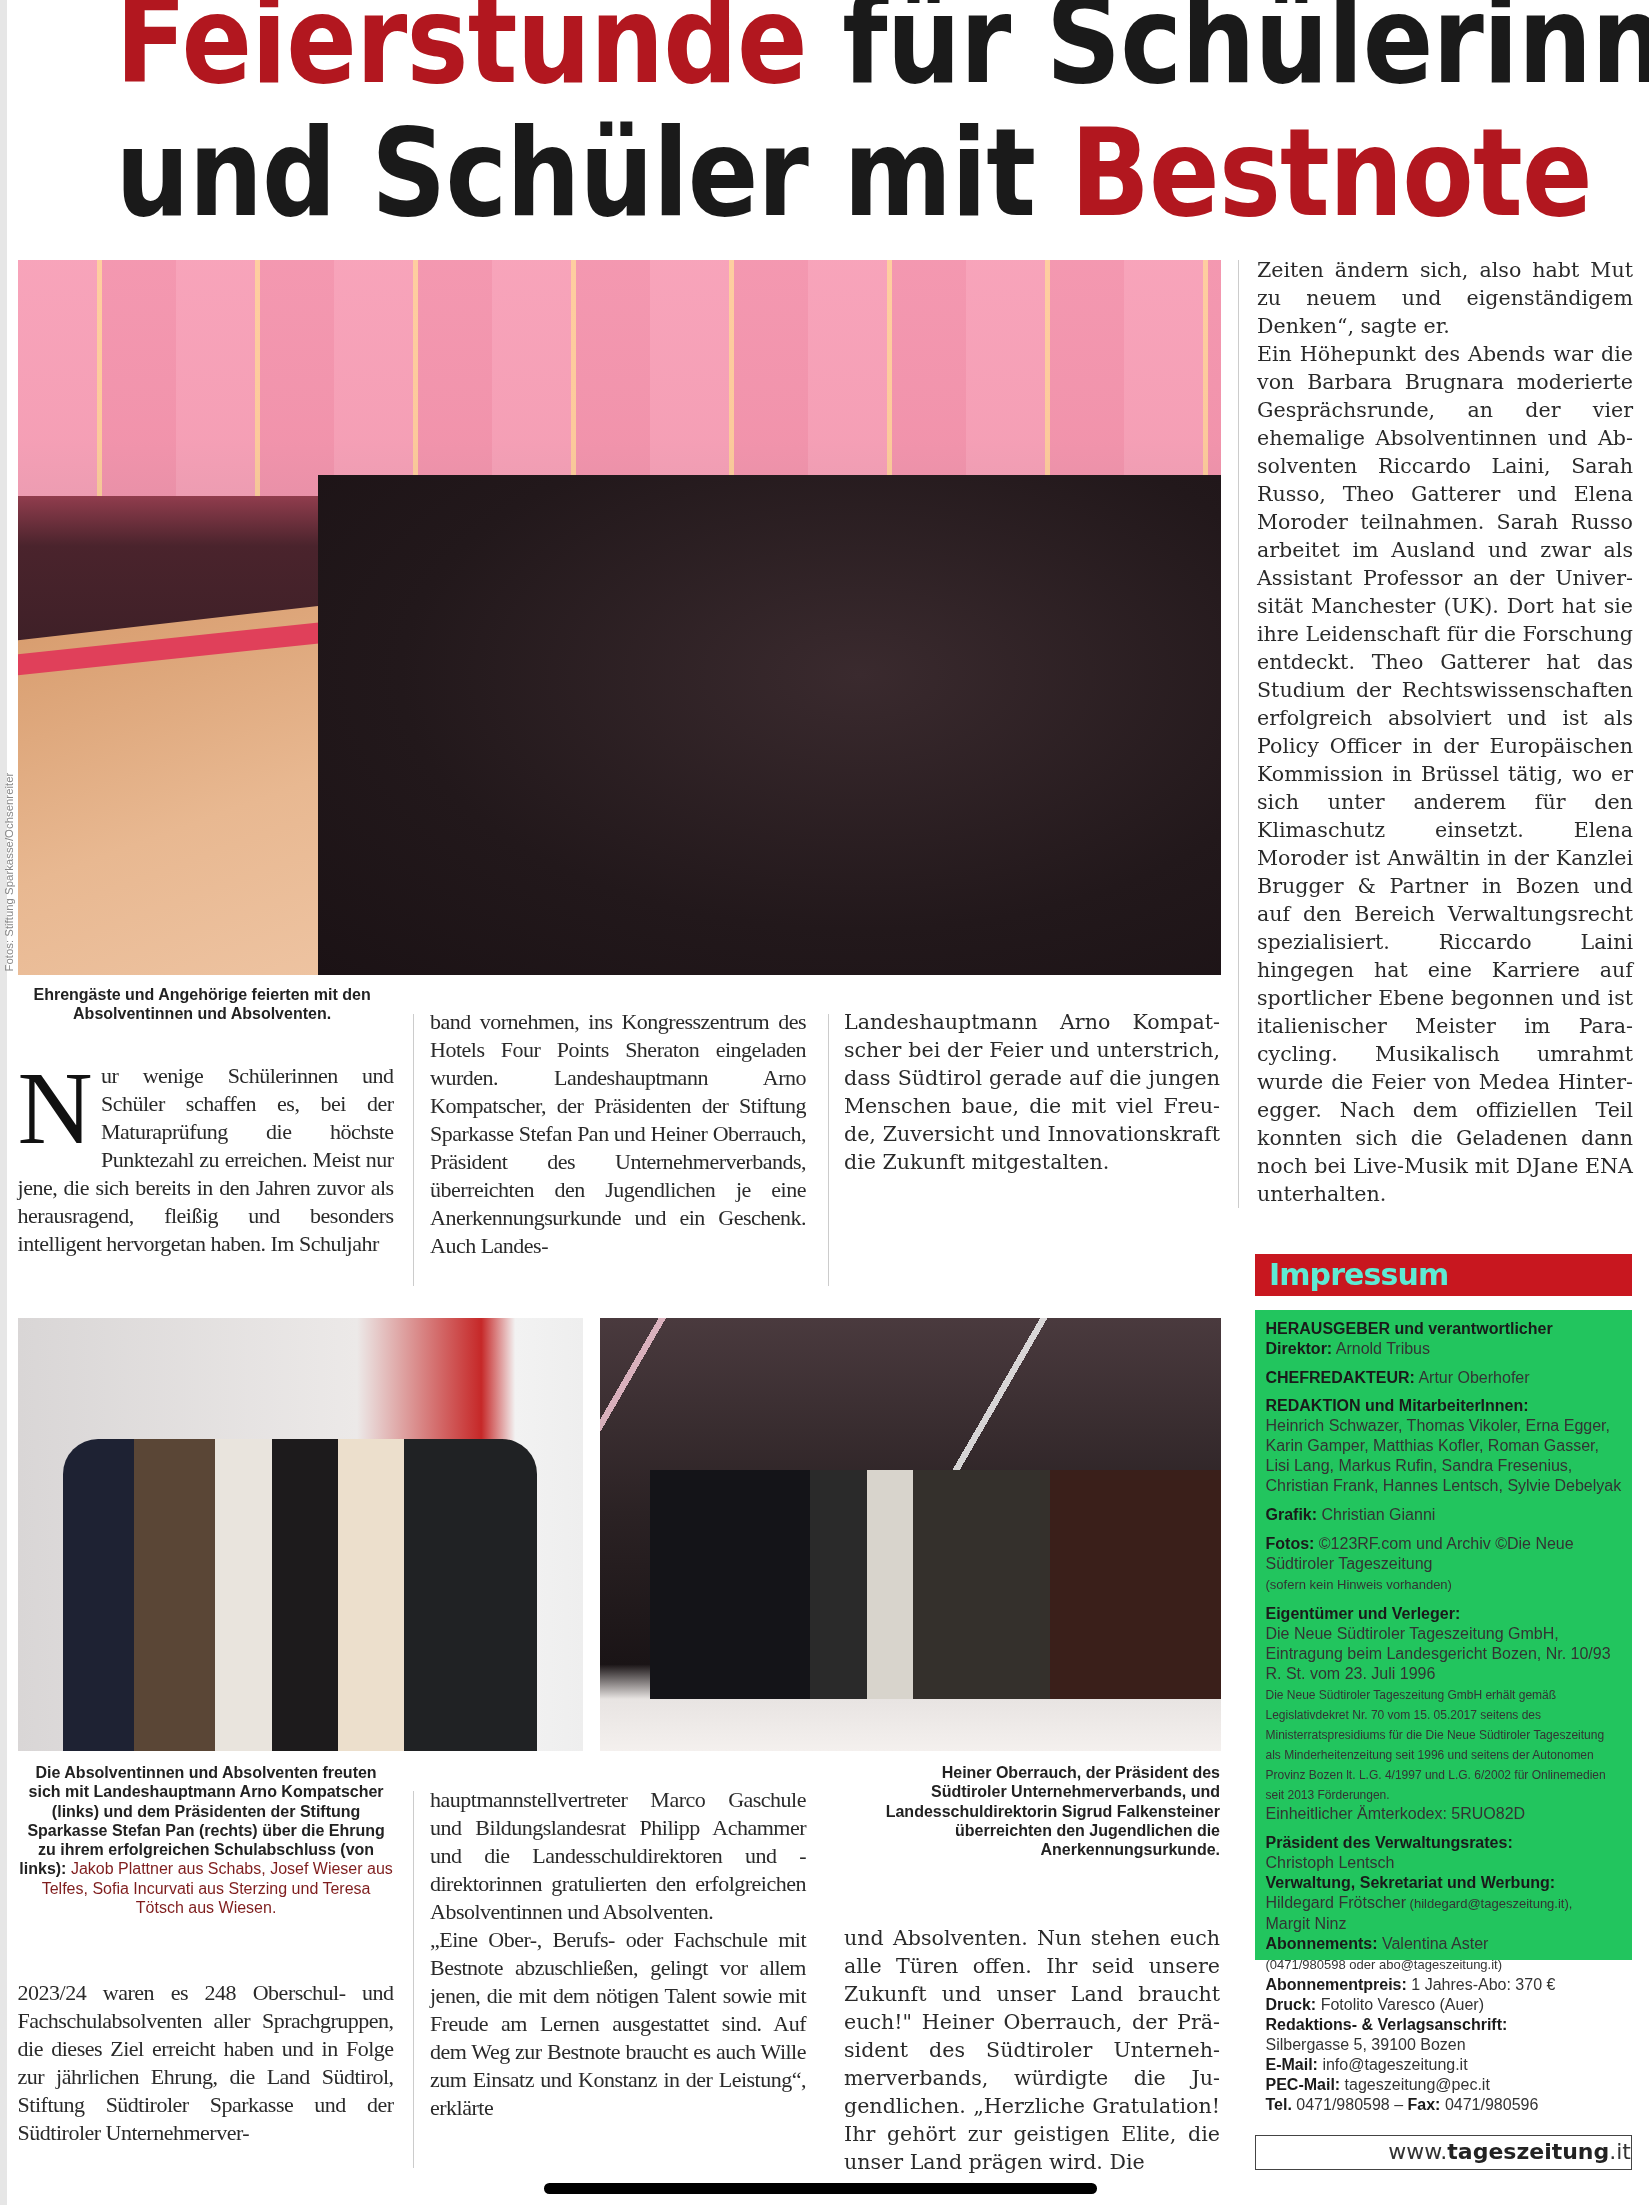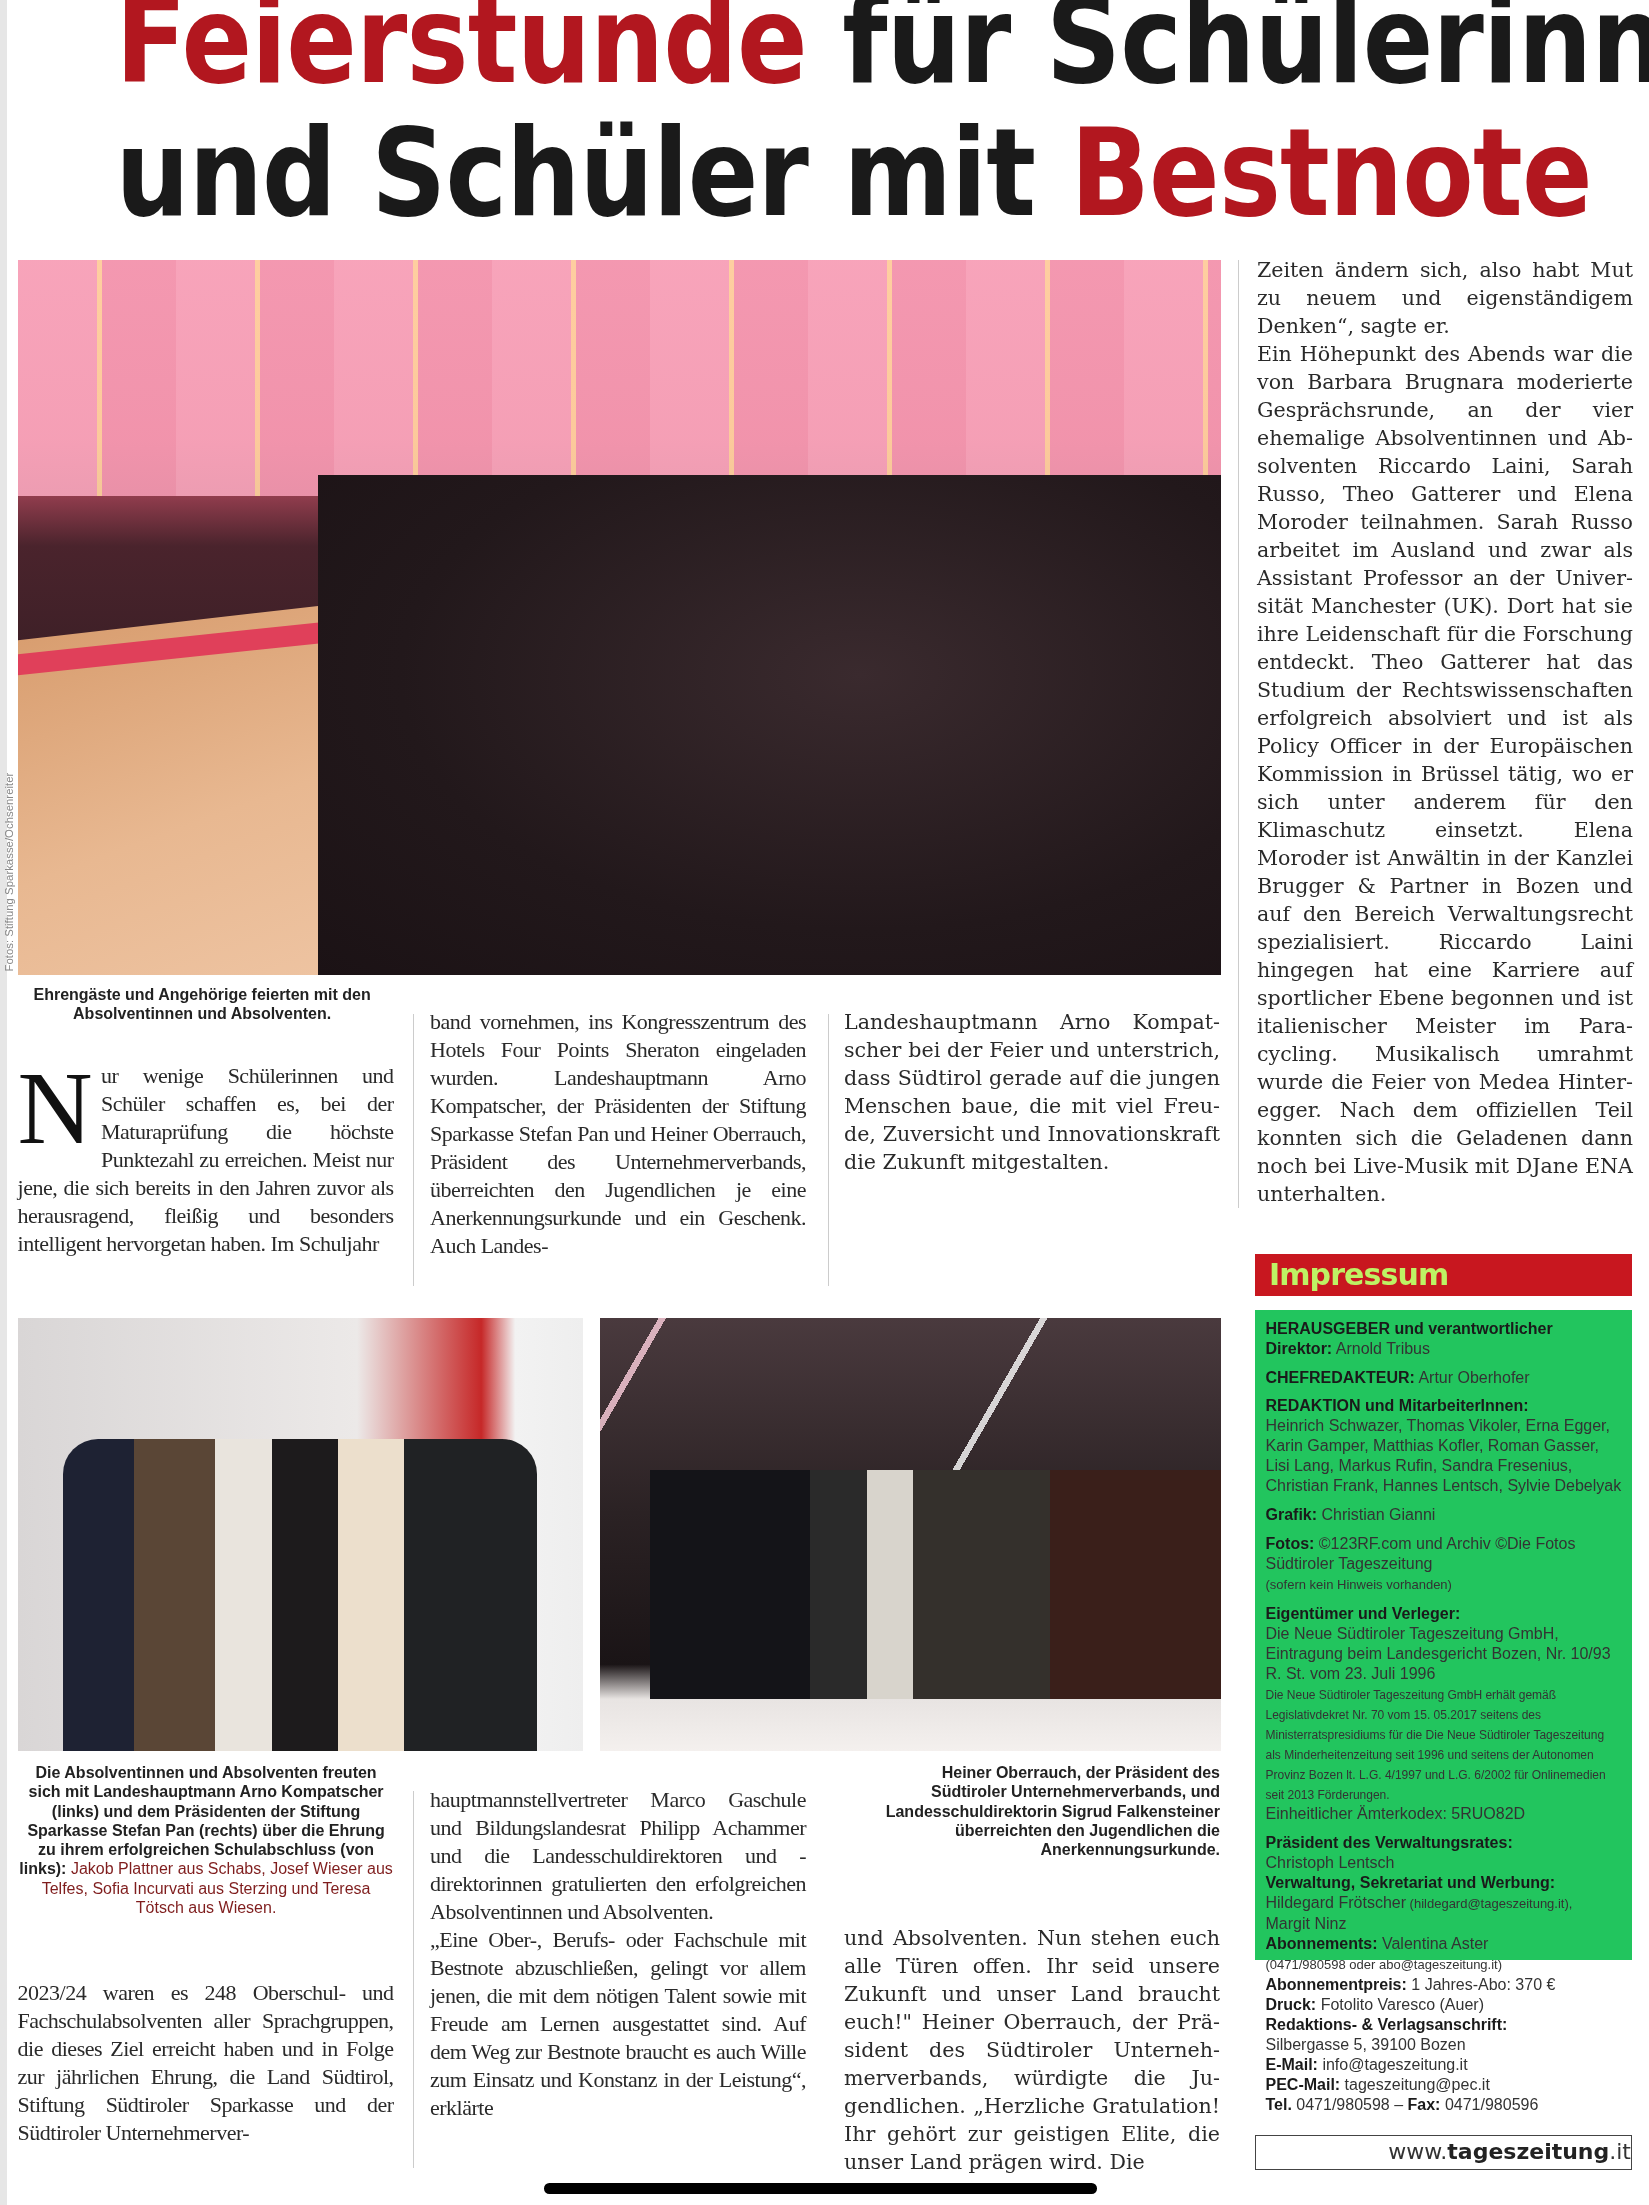--- a/index.html
+++ b/index.html
@@ -46,21 +46,21 @@
   .photo-left .people { position: absolute; left: 8%; top: 28%; width: 84%; height: 72%;
     background: linear-gradient(90deg, #1e2233 0 15%, #5a4636 15% 32%, #e9e4dd 32% 44%, #1d1b1c 44% 58%, #ecdfcc 58% 72%, #202224 72% 100%); border-radius: 35px 35px 0 0; }
   .photo-right { left: 600px; top: 1318px; width: 621px; height: 433px;
     background: linear-gradient(180deg, #4a3a3e 0%, #2b2224 45%, #1a1416 80%, #e8e4e2 88%, #f4f0ee 100%); }
   .photo-right .beams { position: absolute; left: 0; top: 0; width: 100%; height: 45%;
     background: linear-gradient(120deg, transparent 0 8%, #ffd0de 8% 9%, transparent 9% 60%, #ffffff 60% 61%, transparent 61%); opacity:.8; }
   .photo-right .figs { position: absolute; left: 8%; top: 35%; width: 92%; height: 53%;
     background: linear-gradient(90deg, #141418 0 28%, #2a2a2a 28% 38%, #d8d4cc 38% 46%, #34302c 46% 70%, #3a1f1a 70% 100%); }
 
   .impressum-head { position: absolute; left: 1255px; top: 1254px; width: 377px; height: 42px; background: #c8171f;
-    font-family: "DejaVu Sans", sans-serif; font-weight: bold; color: #bef264; font-size: 30px; line-height: 42px; padding-left: 14px; letter-spacing: -0.9px; }
+    font-family: "DejaVu Sans", sans-serif; font-weight: bold; color: #5eead4; font-size: 30px; line-height: 42px; padding-left: 14px; letter-spacing: -0.9px; }
   .impressum-box { position: absolute; left: 1255px; top: 1310px; width: 377px; height: 650px; background: #22c55e;
     font-family: "Liberation Sans", sans-serif; color: #333; font-size: 16px; line-height: 20px; padding: 8.8px 10.5px; }
   .impressum-box .sec { margin-bottom: 8.8px; }
   .impressum-box .sec.tight { margin-bottom: 0; }
   .impressum-box b { color: #1a1a1a; }
   .impressum-box .small { font-size: 12px; line-height: 15.4px; }
   .impressum-box .xs { font-size: 13px; }
   .site-box { position: absolute; left: 1255px; top: 2135px; width: 377px; height: 35px; border: 1.8px solid #444;
     text-align: right; font-family: "DejaVu Sans", sans-serif; font-size: 22px; line-height: 32px; color: #333; }
   .site-box b { color: #222; }
@@ -127,21 +127,21 @@
   <p>„Eine Ober-, Berufs- oder Fach­schule mit Bestnote abzuschließen, gelingt vor allem jenen, die mit dem nötigen Talent sowie mit Freude am Lernen ausgestattet sind. Auf dem Weg zur Bestnote braucht es auch Wille zum Einsatz und Kon­stanz in der Leistung“, erklärte</p>
 </div>
 <div class="col" style="left:844px; top:1924px; width:376px;">und Absolventen. Nun stehen euch alle Türen offen. Ihr seid unsere Zukunft und unser Land braucht euch!" Heiner Oberrauch, der Prä­sident des Südtiroler Unterneh­merverbands, würdigte die Ju­gendlichen. „Herzliche Gratulati­on! Ihr gehört zur geistigen Elite, die unser Land prägen wird. Die</div>
 
 <div class="impressum-head">Impressum</div>
 <div class="impressum-box">
   <div class="sec"><b>HERAUSGEBER und verantwortlicher Direktor:</b><span> Arnold Tribus</span></div>
   <div class="sec"><b>CHEFREDAKTEUR:</b><span> Artur Oberhofer</span></div>
   <div class="sec"><b>REDAKTION und MitarbeiterInnen:</b><br><span>Heinrich Schwazer, Thomas Vikoler, Erna Egger, Karin Gamper, Matthias Kofler, Roman Gasser, Lisi Lang, Markus Rufin, Sandra Fresenius, Christian Frank, Hannes Lentsch, Sylvie Debelyak</span></div>
   <div class="sec"><b>Grafik:</b><span> Christian Gianni</span></div>
-  <div class="sec"><b>Fotos:</b><span> ©123RF.com und Archiv ©Die Fotos Südtiroler Tageszeitung</span><br><span class="xs">(sofern kein Hinweis vorhanden)</span></div>
+  <div class="sec"><b>Fotos:</b><span> ©123RF.com und Archiv ©Die Neue Südtiroler Tageszeitung</span><br><span class="xs">(sofern kein Hinweis vorhanden)</span></div>
   <div class="sec">
     <b>Eigentümer und Verleger:</b><br>
     <span>Die Neue Südtiroler Tageszeitung GmbH, Eintragung beim Landesgericht Bozen, Nr. 10/93 R. St. vom 23. Juli 1996</span><br>
     <span class="small">Die Neue Südtiroler Tageszeitung GmbH erhält gemäß Legislativdekret Nr. 70 vom 15. 05.2017 seitens des Ministerratspresidiums für die Die Neue Südtiroler Tageszeitung als Minderheitenzeitung seit 1996 und seitens der Autonomen Provinz Bozen lt. L.G. 4/1997 und L.G. 6/2002 für Onlinemedien seit 2013 Förderungen.</span><br>
     <span>Einheitlicher Ämterkodex: 5RUO82D</span>
   </div>
   <div class="sec tight"><b>Präsident des Verwaltungsrates:</b><br><span>Christoph Lentsch</span></div>
   <div class="sec tight"><b>Verwaltung, Sekretariat und Werbung:</b><br><span>Hildegard Frötscher</span><span class="xs"> (hildegard@tageszeitung.it),</span><br><span>Margit Ninz</span></div>
   <div class="sec tight"><b>Abonnements:</b><span> Valentina Aster</span><br><span class="xs">(0471/980598 oder abo@tageszeitung.it)</span></div>
   <div class="sec tight"><b>Abonnementpreis:</b><span> 1 Jahres-Abo: 370 €</span></div>

